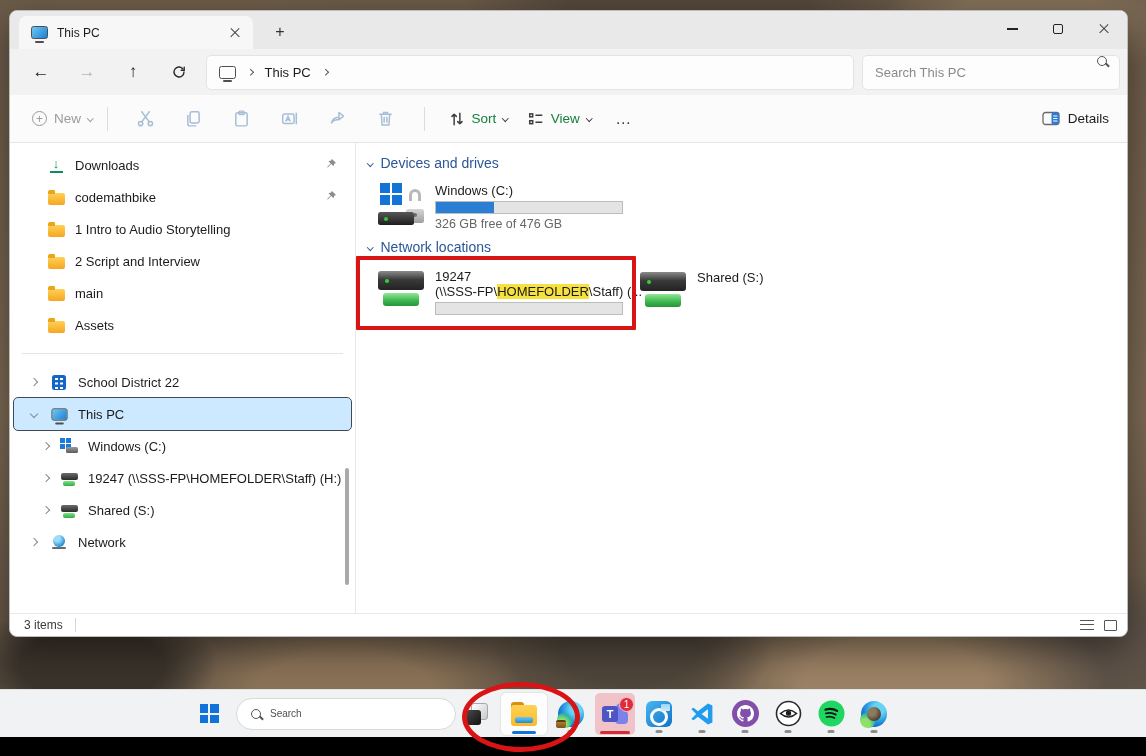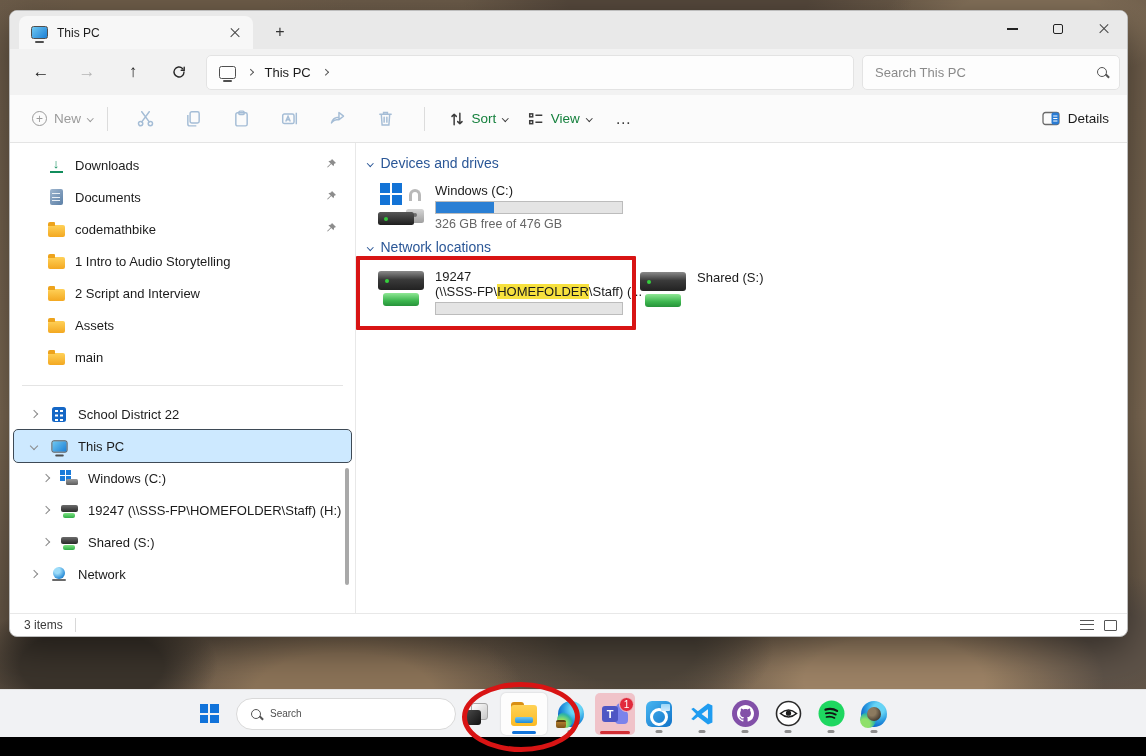--- a/index.html
+++ b/index.html
@@ -108,21 +108,21 @@
   .max-glyph { width:10px; height:10px; border:1.3px solid #222; border-radius:2px; }
 
   
   .navbar { height:46px; background:#f2f2f2; display:flex; align-items:center; flex:0 0 auto; position:relative; }
   .nav-btn { width:34px; height:34px; display:flex; align-items:center; justify-content:center; font-size:17px; color:#1f1f1f; border-radius:5px; }
   .nav-btn.disabled { color:#b5b5b5; }
   .navbar .nav-group { display:flex; gap:12px; margin-left:14px; }
   .addr-pill { position:absolute; left:196px; width:648px; height:35px; background:#fdfdfd; border:1px solid #e3e3e3; border-radius:5px;
     display:flex; align-items:center; gap:12px; padding:0 12px; font-size:13px; color:#1b1b1b; }
   .search-pill { position:absolute; left:852px; width:258px; height:35px; background:#fdfdfd; border:1px solid #e3e3e3; border-radius:5px;
-    display:flex; align-items:center; padding:0 12px; }
+    display:flex; padding:0 12px; }
   .search-pill input { border:none; outline:none; flex:1; font-size:13px; color:#333; background:transparent; font-family:"Liberation Sans",sans-serif; }
   .search-pill input::placeholder { color:#8a8a8a; }
   .chev { display:inline-block; width:6px; height:6px; border-right:1.4px solid #5a5a5a; border-bottom:1.4px solid #5a5a5a; }
   .chev.r { transform:rotate(-45deg); }
   .chev.d { transform:rotate(45deg); }
   .chev.sm { width:4.5px; height:4.5px; }
 
   
   .i-mon { width:17px; height:13px; border:1.6px solid #4f4f4f; border-radius:2.5px; background:linear-gradient(135deg,#6fc8f1,#1c7fd6); position:relative; }
   .i-mon::after { content:""; position:absolute; left:3px; right:3px; bottom:-4.5px; height:2px; background:#4f4f4f; border-radius:1px; }
@@ -363,29 +363,20 @@
         <span class="iconbox">
             <span class="i-dl">↓</span>
           </span>
         <span class="lbl">Downloads</span>
         <svg class="pin-ic" width="12" height="12" viewBox="0 0 12 12">
             <path d="M7 1l4 4-1.8.7-.7 2.6-2.3-2.3-3.4 3.6-.7-.7L5.7 5.5 3.4 3.2 6 2.5z" fill="#8c8c8c"></path>
           </svg>
       </div>
       <div class="side-row">
         <span class="iconbox">
-            <span class="i-doc"></span>
-          </span>
-        <span class="lbl">Documents</span>
-        <svg class="pin-ic" width="12" height="12" viewBox="0 0 12 12">
-            <path d="M7 1l4 4-1.8.7-.7 2.6-2.3-2.3-3.4 3.6-.7-.7L5.7 5.5 3.4 3.2 6 2.5z" fill="#8c8c8c"></path>
-          </svg>
-      </div>
-      <div class="side-row">
-        <span class="iconbox">
             <span class="i-folder"></span>
           </span>
         <span class="lbl">codemathbike</span>
         <svg class="pin-ic" width="12" height="12" viewBox="0 0 12 12">
             <path d="M7 1l4 4-1.8.7-.7 2.6-2.3-2.3-3.4 3.6-.7-.7L5.7 5.5 3.4 3.2 6 2.5z" fill="#8c8c8c"></path>
           </svg>
       </div>
       <div class="side-row">
         <span class="iconbox">
             <span class="i-folder"></span>
@@ -395,27 +386,27 @@
       <div class="side-row">
         <span class="iconbox">
             <span class="i-folder"></span>
           </span>
         <span class="lbl">2 Script and Interview</span>
       </div>
       <div class="side-row">
         <span class="iconbox">
             <span class="i-folder"></span>
           </span>
+        <span class="lbl">main</span>
+      </div>
+      <div class="side-row">
+        <span class="iconbox">
+            <span class="i-folder"></span>
+          </span>
         <span class="lbl">Assets</span>
-      </div>
-      <div class="side-row">
-        <span class="iconbox">
-            <span class="i-folder"></span>
-          </span>
-        <span class="lbl">main</span>
       </div>
 
       <div class="side-sep"></div>
 
       <div class="side-row tree0">
         <span class="chevbox">
             <span class="chev r"></span>
           </span>
         <span class="iconbox">
             <span class="i-org"></span>

